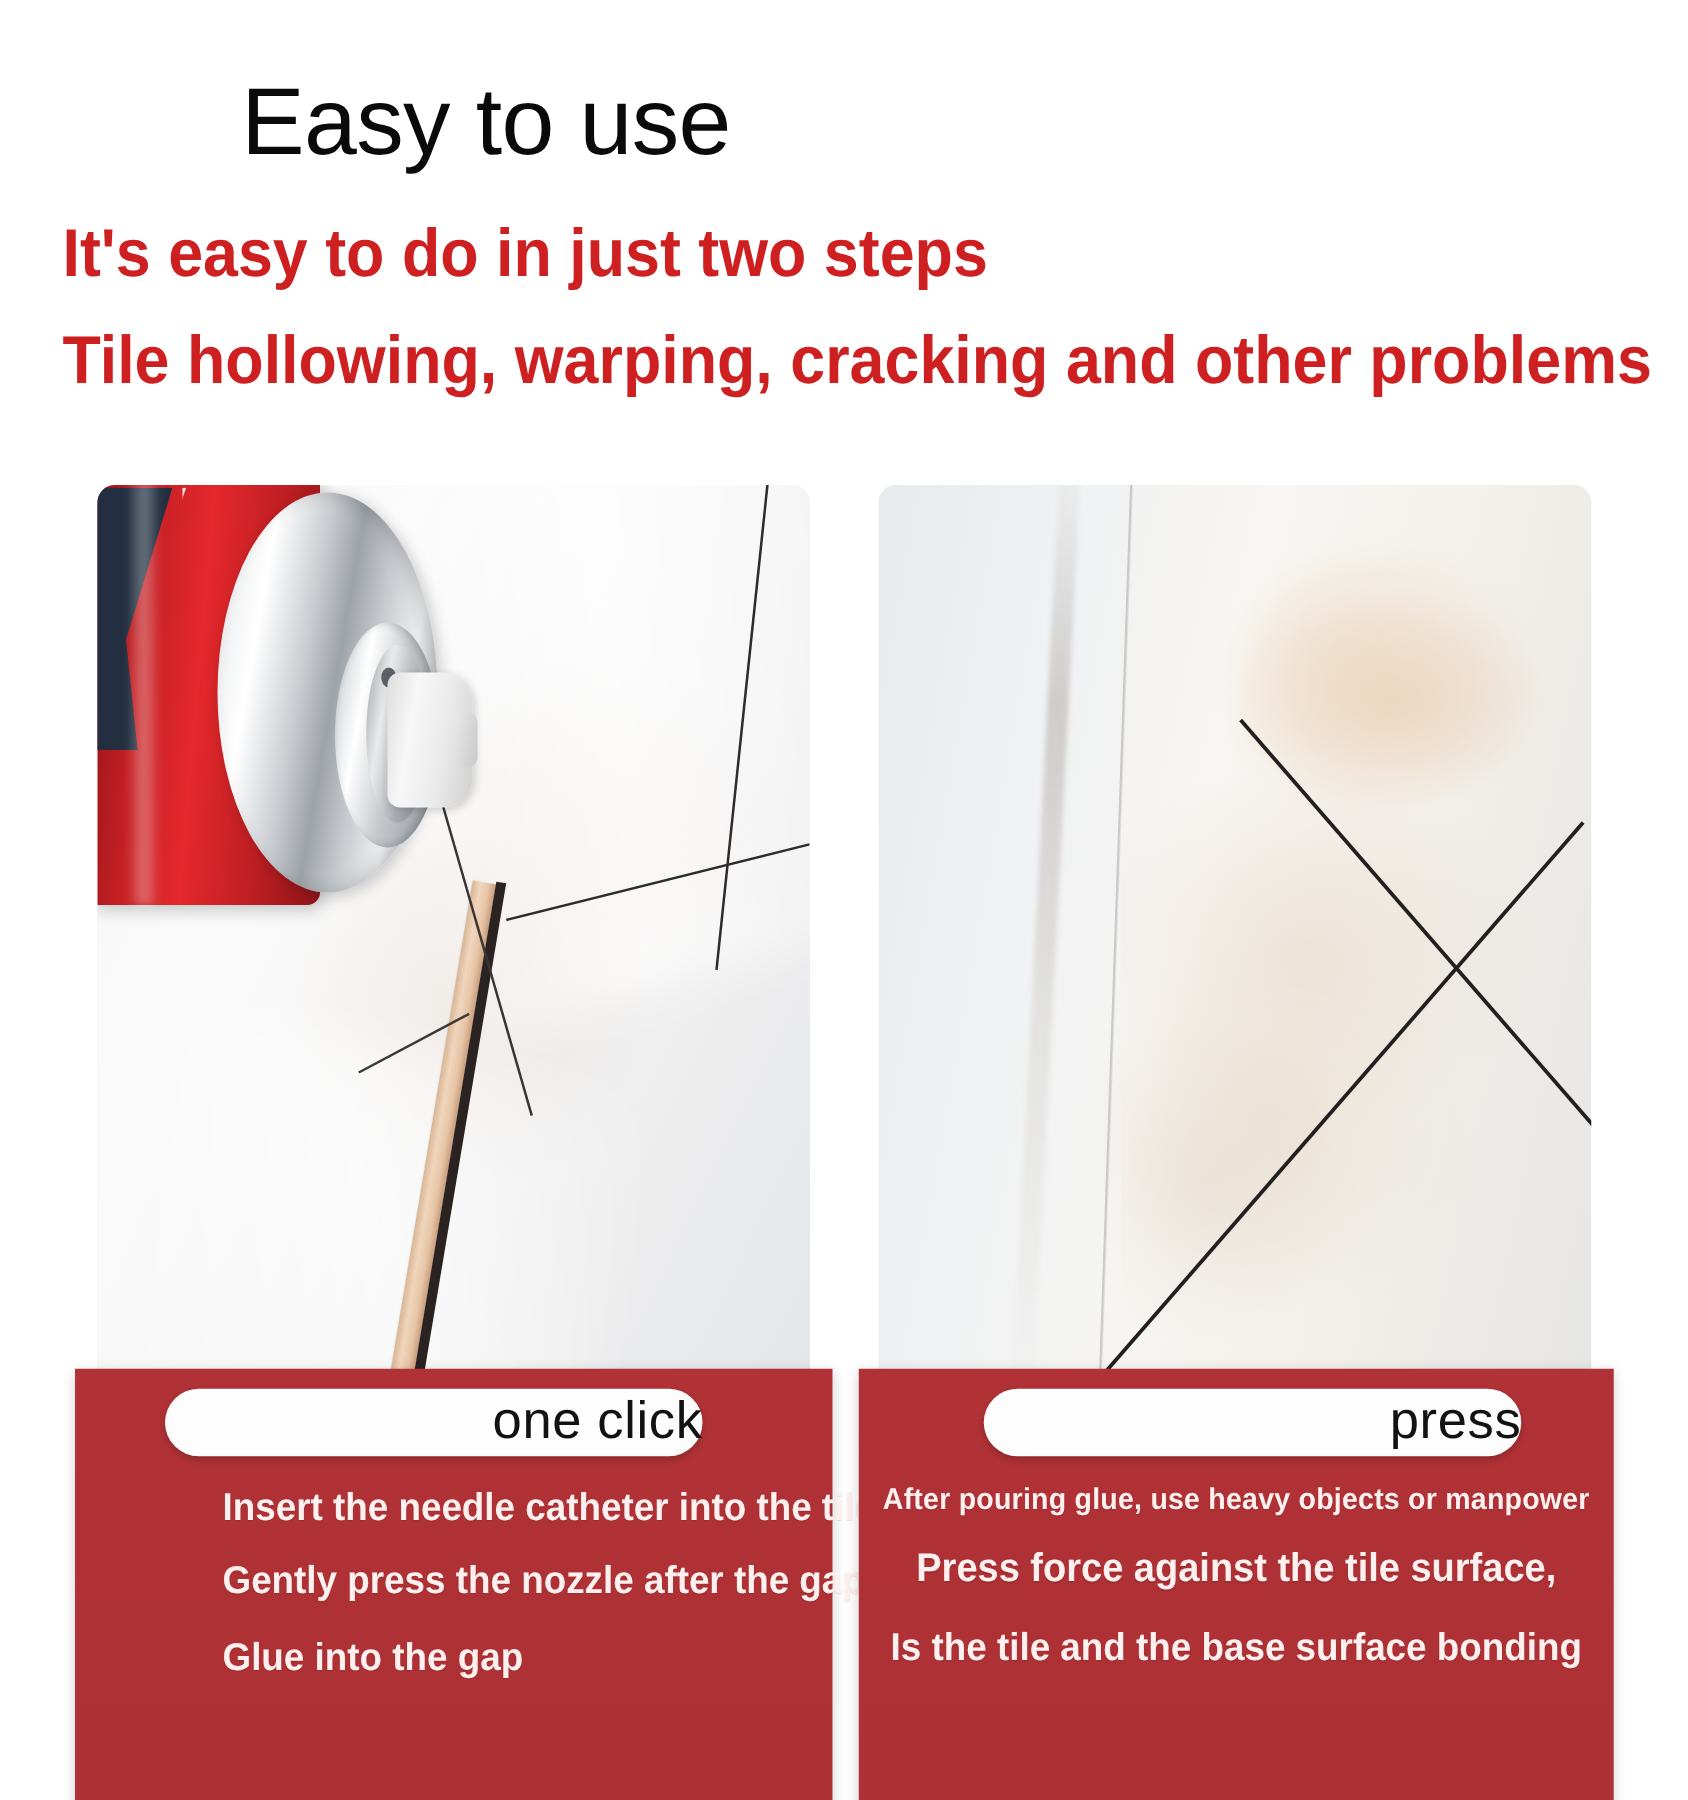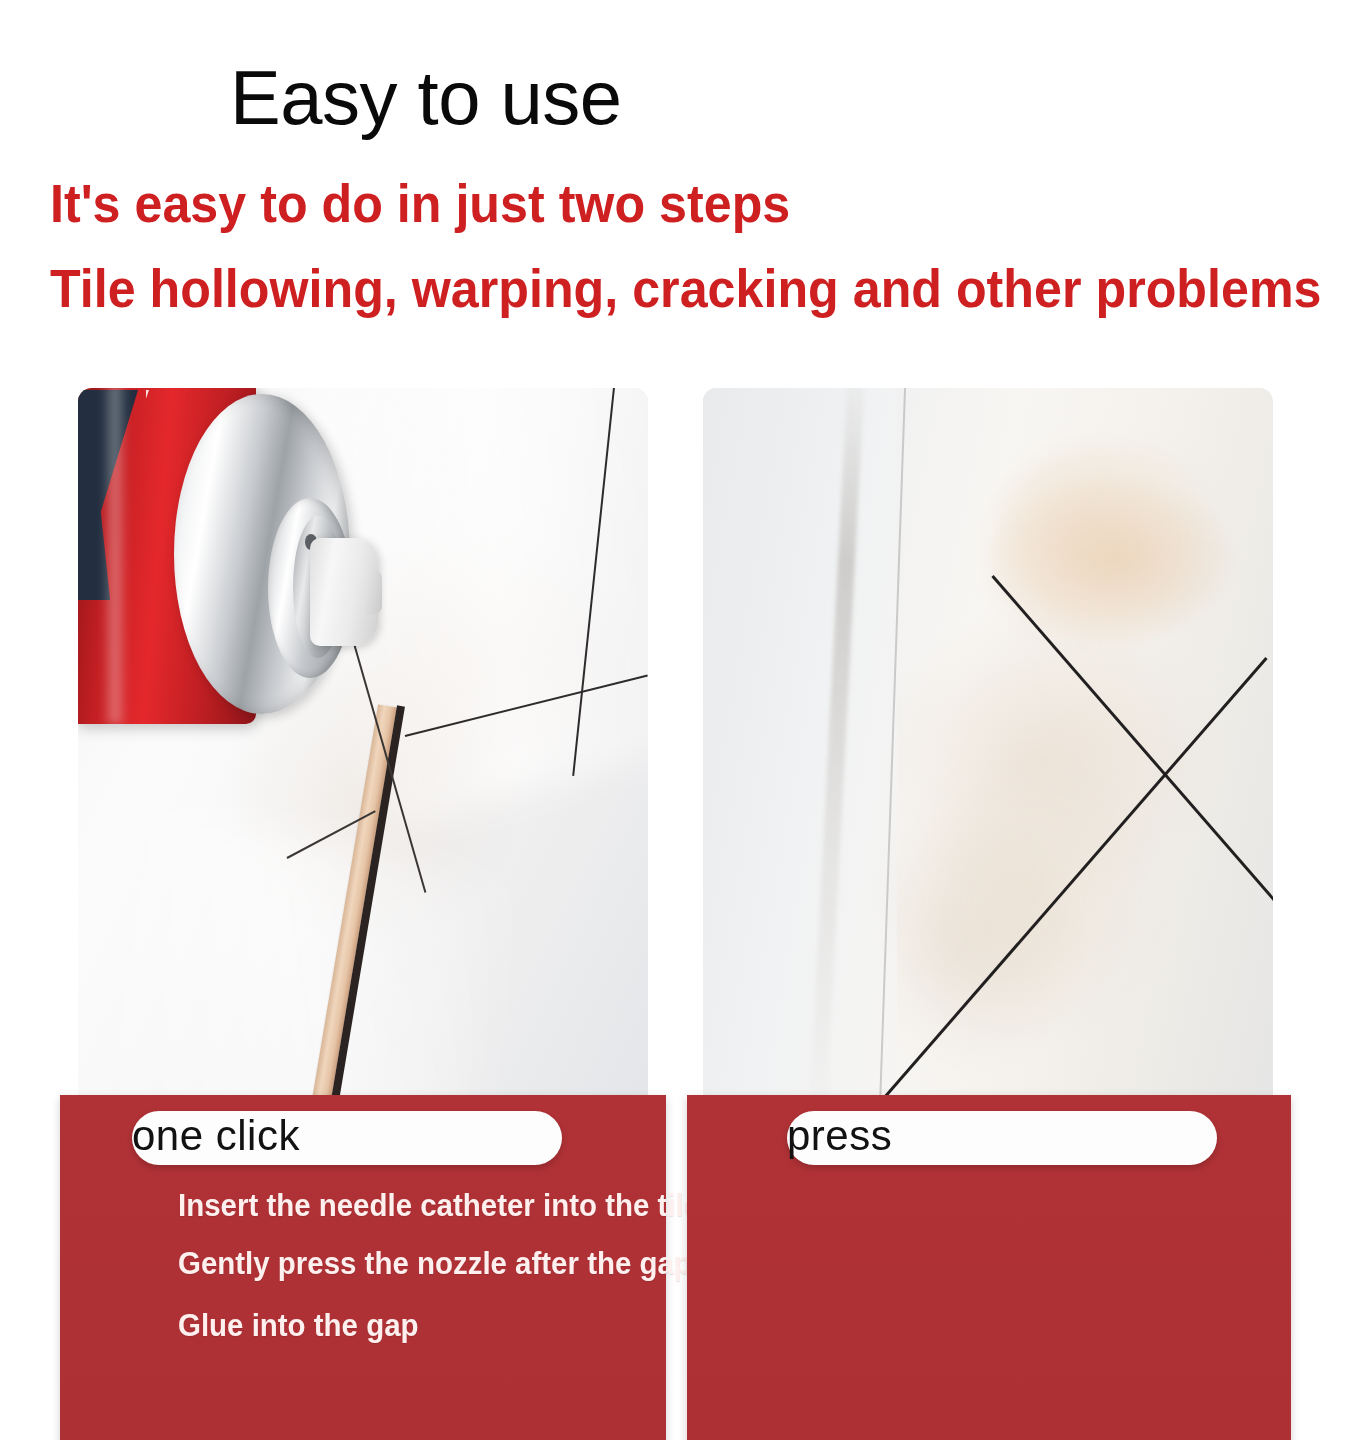--- a/index.html
+++ b/index.html
@@ -22,21 +22,20 @@
   .page-title {
     position: absolute;
     left: 193px;
     top: 56px;
     font-size: 76px;
     line-height: 84px;
     font-weight: 400;
     color: #0a0a0a;
     letter-spacing: -0.5px;
     white-space: nowrap;
-    margin-left: 37px;
   }
 
   .subtitle-1 {
     position: absolute;
     left: 50px;
     top: 172px;
     font-size: 54px;
     line-height: 62px;
     font-weight: 700;
     color: #CE1F21;
@@ -329,21 +328,21 @@
     position: absolute;
     left: 72px;
     top: 16px;
     width: 430px;
     height: 54px;
     background: #fdfdfd;
     border-radius: 28px;
     box-shadow: 0 3px 6px rgba(0,0,0,0.18);
     display: flex;
     align-items: center;
-    justify-content: flex-start;
+    justify-content: flex-end;
   }
   .panel.right .pill { left: 100px; }
 
   .pill-text {
     font-size: 42px;
     line-height: 42px;
     font-weight: 400;
     color: #121212;
     letter-spacing: 0.5px;
     white-space: nowrap;
@@ -444,16 +443,21 @@
       <div class="marble-blob-a"></div>
       <div class="marble-blob-b"></div>
       <div class="grout-x1"></div>
       <div class="grout-x2"></div>
     </div>
 
     <div class="caption-card">
       <div class="pill">
         <span class="pill-text">press</span>
       </div>
+      <div class="caption-lines">
+        <div class="cline r1">After pouring glue, use heavy objects or manpower</div>
+        <div class="cline r2">Press force against the tile surface,</div>
+        <div class="cline r3">Is the tile and the base surface bonding</div>
+      </div>
     </div>
   </div>
 
 </div>
 
 </body></html>

